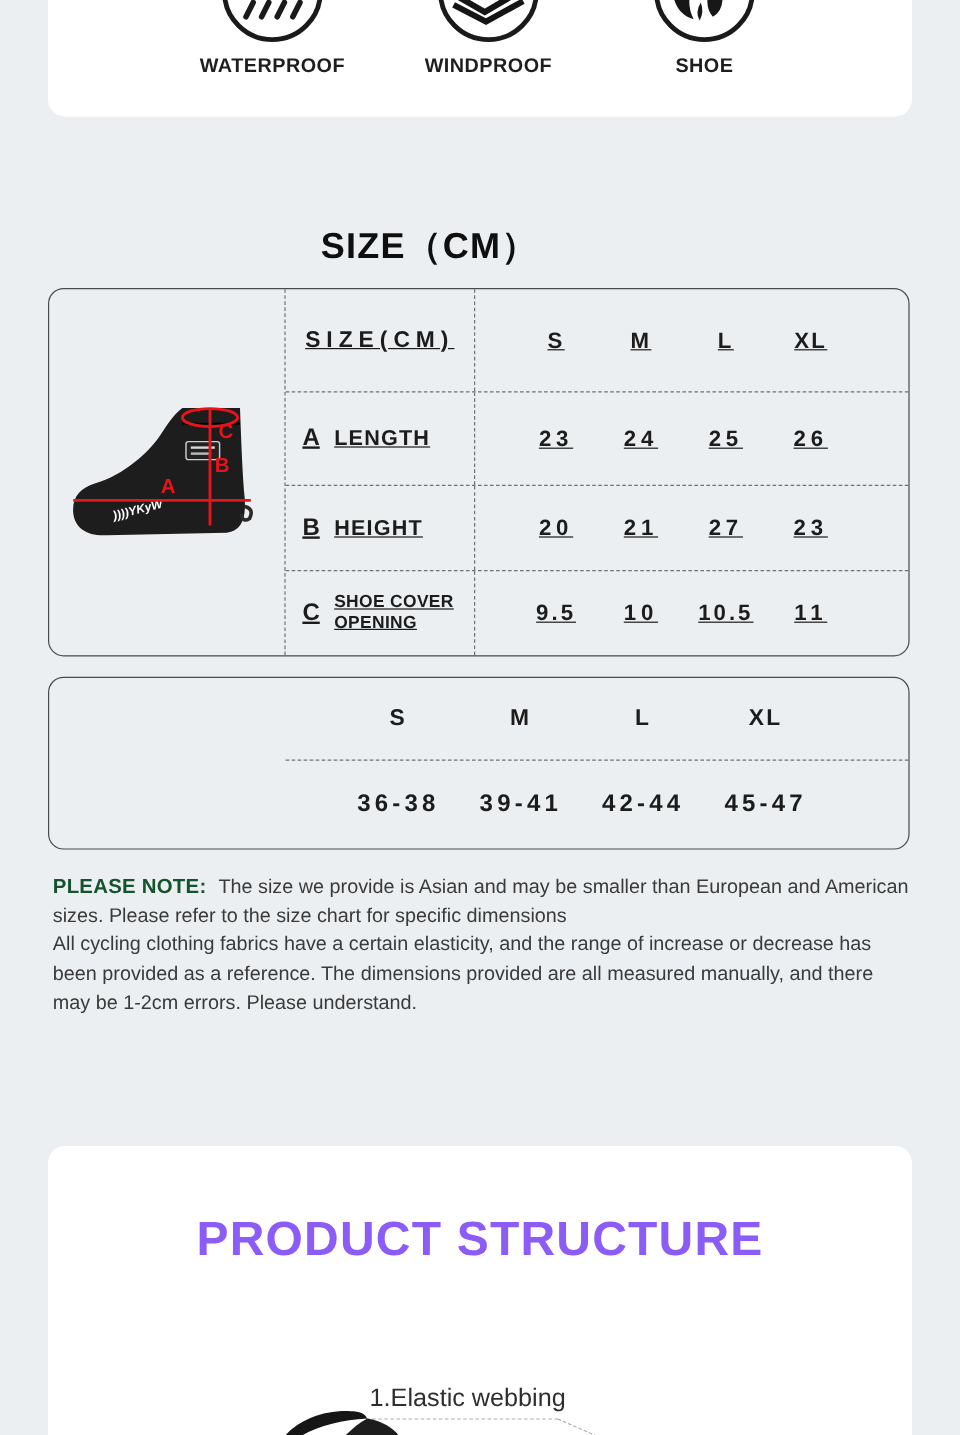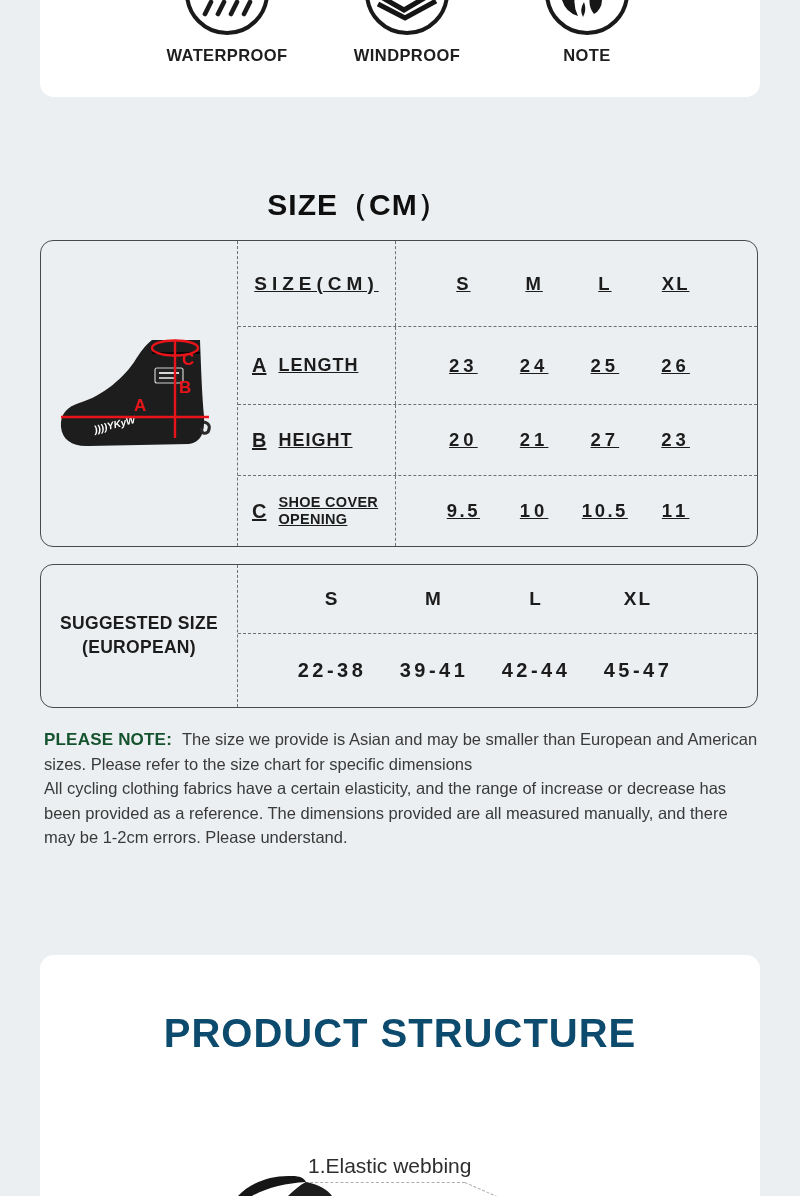--- a/index.html
+++ b/index.html
@@ -78,21 +78,21 @@
   .note b { color:#14532d; font-size:17px; margin-right:10px; letter-spacing:.2px; }
   .note p { margin:0; }
 
   
   .card-bottom {
     position:absolute; left:40px; top:955px; width:720px; height:241px;
     background:#ffffff; border-radius:14px 14px 0 0; overflow:hidden;
   }
   .structure-title {
     position:absolute; top:56px; left:0; width:720px; text-align:center;
-    font-size:40px; font-weight:900; letter-spacing:1px; color:#0c4a6e;
+    font-size:40px; font-weight:900; letter-spacing:1px; color:#8b5cf6;
   }
   .callout-label {
     position:absolute; left:268px; top:199px;
     font-size:21px; color:#2e2e2e; white-space:nowrap;
   }
   .callout-line { position:absolute; left:265px; top:227px; width:160px; border-top:1.3px dashed #aeaeae; }
   .callout-line2 {
     position:absolute; left:425px; top:227px; width:36px; border-top:1.3px dashed #aeaeae;
     transform:rotate(23.6deg); transform-origin:left top;
   }
@@ -131,21 +131,21 @@
 
     <div class="feature f3">
       <svg width="110" height="38" viewBox="0 0 110 38">
         <circle cx="55" cy="-7" r="40" fill="none" stroke="#1a1a1a" stroke-width="4"></circle>
         <g fill="#171717">
           <path d="M29,-4 Q32,12 46,16 Q41,6 43,-4 Z"></path>
           <path d="M58,-4 Q56,7 62,14 Q71,9 70,-4 Z"></path>
           <path d="M51,17 Q55,10 52,2 Q47,10 51,17 Z"></path>
         </g>
       </svg>
-      <div class="feature-label">NOTE</div>
+      <div class="feature-label">SHOE</div>
     </div>
   </section>
 
   <h2 class="size-title">SIZE（CM）</h2>
 
   <div class="tbl tbl1">
     <div class="img-cell">
       <svg width="197" height="304" viewBox="0 0 197 304">
 
         <path d="M111,99 L159,99 C160,125 161,155 163,175 C164,192 160,201 148,203
@@ -224,36 +224,32 @@
           <span style="letter-spacing:2.5px">9.5</span>
           <span>10</span>
           <span style="letter-spacing:2.5px">10.5</span>
           <span>11</span>
         </div>
       </div>
     </div>
   </div>
 
   <div class="tbl tbl2">
-    <div class="lbl2-cell">
-      <span>SUGGESTED SIZE</span>
-      <span>(EUROPEAN)</span>
-    </div>
     <div class="t2-right">
       <div class="t-row dash" style="height:69px;">
         <div class="t2-vals">
           <span>S</span>
           <span>M</span>
           <span>L</span>
           <span>XL</span>
         </div>
       </div>
       <div class="t-row" style="flex:1;">
         <div class="t2-vals num">
-          <span>22-38</span>
+          <span>36-38</span>
           <span>39-41</span>
           <span>42-44</span>
           <span>45-47</span>
         </div>
       </div>
     </div>
   </div>
 
   <div class="note">
     <p><b>PLEASE NOTE:</b><span>The size we provide is Asian and may be smaller than European and American sizes. Please refer to the size chart for specific dimensions</span></p>

